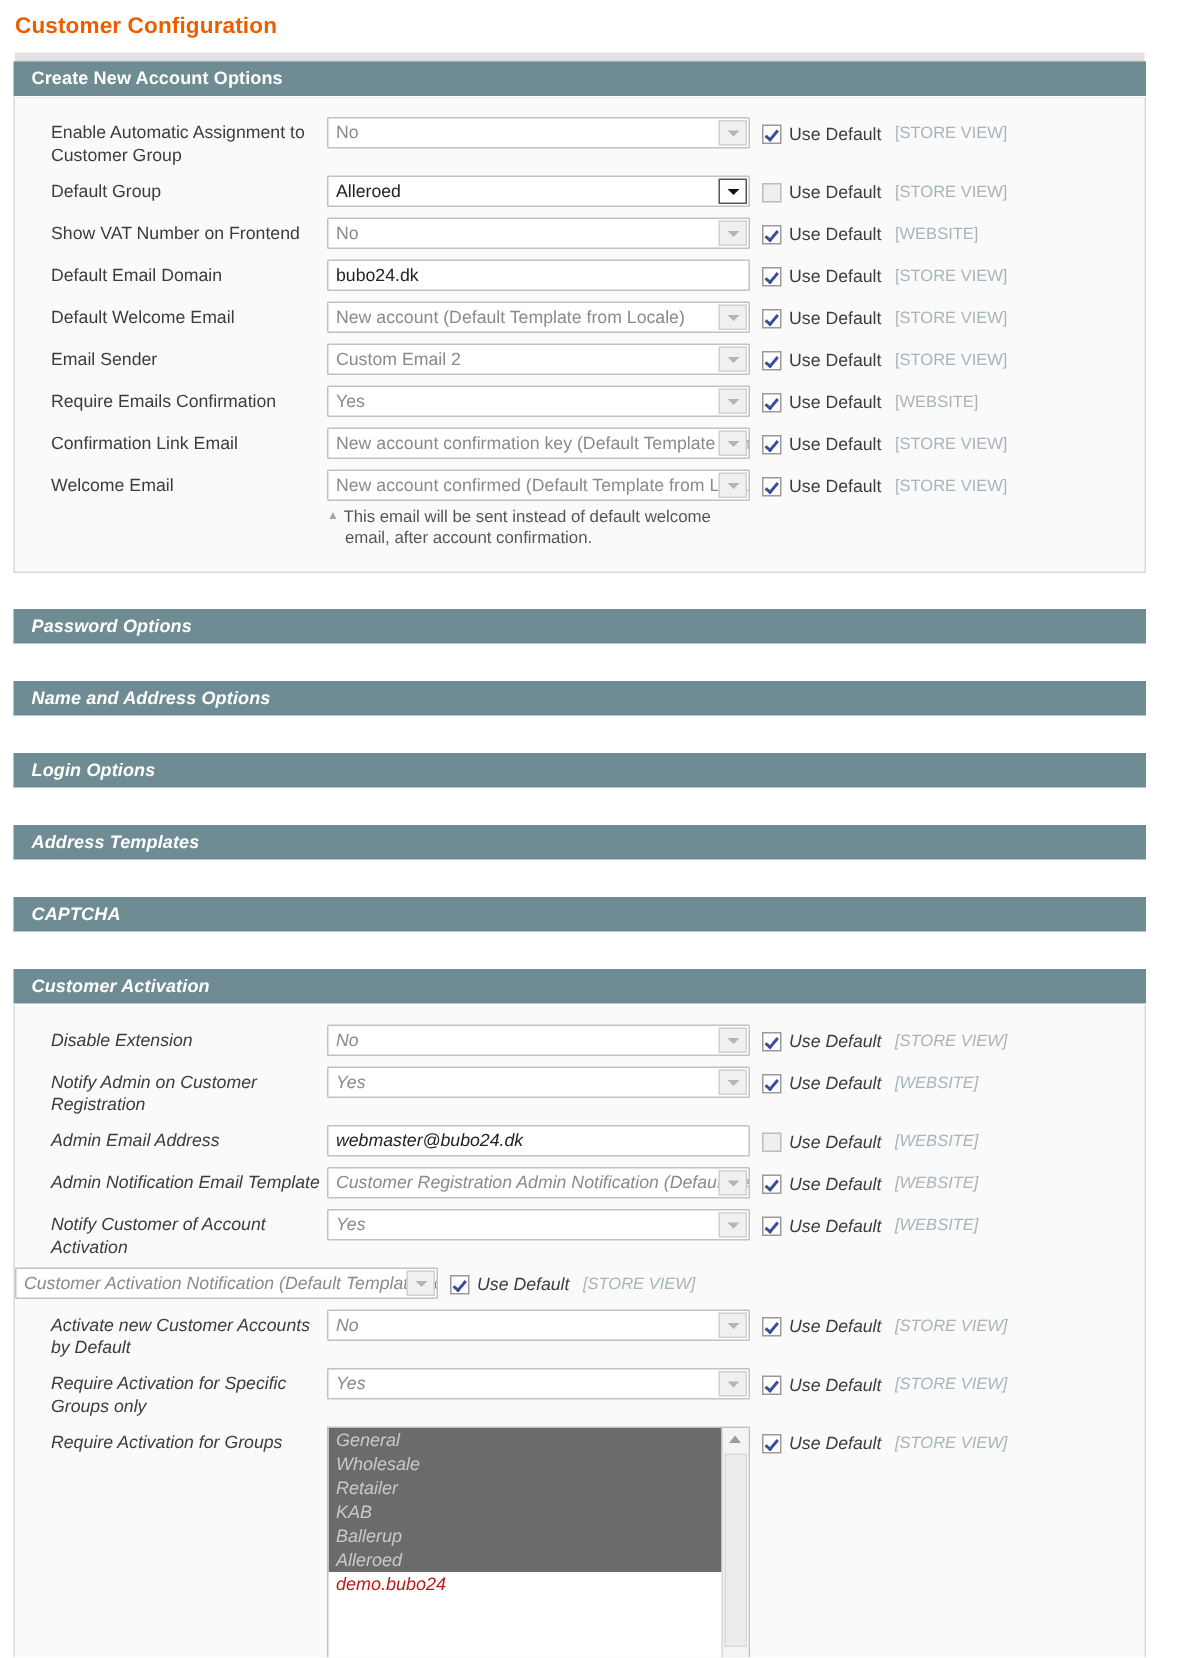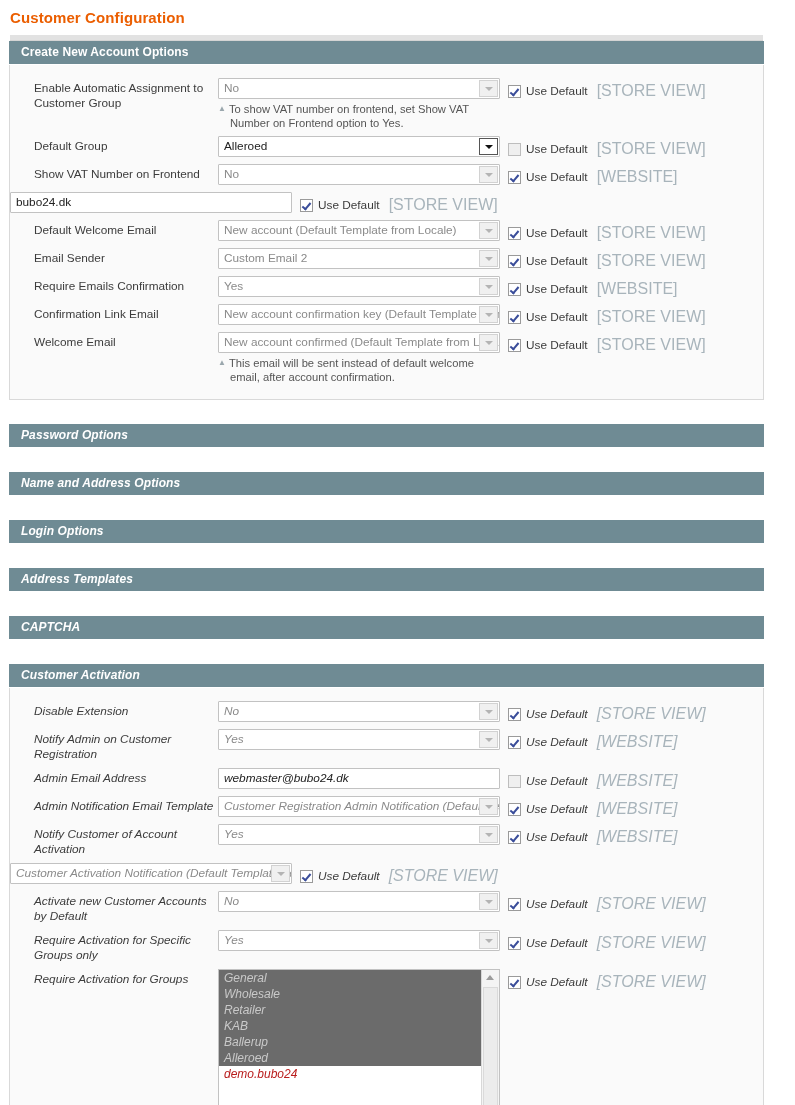--- a/index.html
+++ b/index.html
@@ -168,21 +168,21 @@
     border: solid #3a4d9a;
     border-width: 0 2px 2px 0;
     transform: rotate(40deg);
   }
   .cb.off { background: #efefef; border-color: #bdbdbd; }
   .ud-lbl {
     font-size: 11.8px;
     color: #3c3c3c;
   }
   .scope {
-    font-size: 16px;
+    font-size: 11px;
     color: #a8b4bb;
     margin-left: 4px;
     white-space: nowrap;
   }
 
   
   .multi {
     position: relative;
     width: 282px;
     height: 165px;
@@ -250,21 +250,20 @@
   <div class="head-rule"></div>
 
   <div id="sections-host">
       <div class="section">
         <div class="sec-head">Create New Account Options</div>
         <div class="sec-body">
           <div class="row">
             <div class="lbl">Enable Automatic Assignment to Customer Group</div>
             <div class="fieldwrap">
               <div class="ctrl"><span>No</span><span class="arrow"></span></div>
-              <div class="hint"><span class="tri">▲</span><span>To show VAT number on frontend, set Show VAT</span><span class="l2">Number on Frontend option to Yes.</span></div>
             </div>
             <div class="usedef">
               <span class="cb on"></span>
               <span class="ud-lbl">Use Default</span>
               <span class="scope">[STORE VIEW]</span>
             </div>
           </div>
           <div class="row">
             <div class="lbl">Default Group</div>
             <div class="fieldwrap">
@@ -281,20 +280,21 @@
             <div class="fieldwrap">
               <div class="ctrl"><span>No</span><span class="arrow"></span></div>
             </div>
             <div class="usedef">
               <span class="cb on"></span>
               <span class="ud-lbl">Use Default</span>
               <span class="scope">[WEBSITE]</span>
             </div>
           </div>
           <div class="row">
+            <div class="lbl">Default Email Domain</div>
             <div class="fieldwrap">
               <div class="ctrl text enabled"><span>bubo24.dk</span></div>
             </div>
             <div class="usedef">
               <span class="cb on"></span>
               <span class="ud-lbl">Use Default</span>
               <span class="scope">[STORE VIEW]</span>
             </div>
           </div>
           <div class="row">

